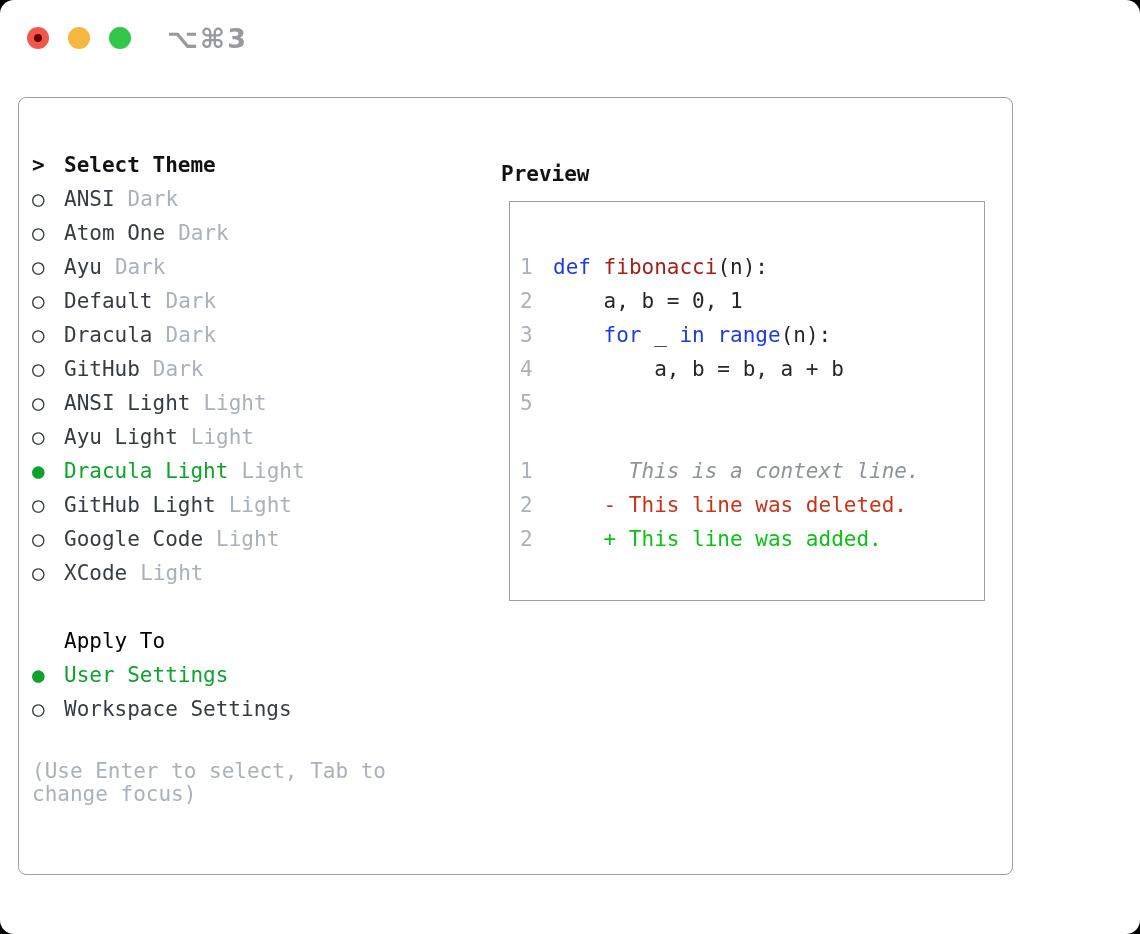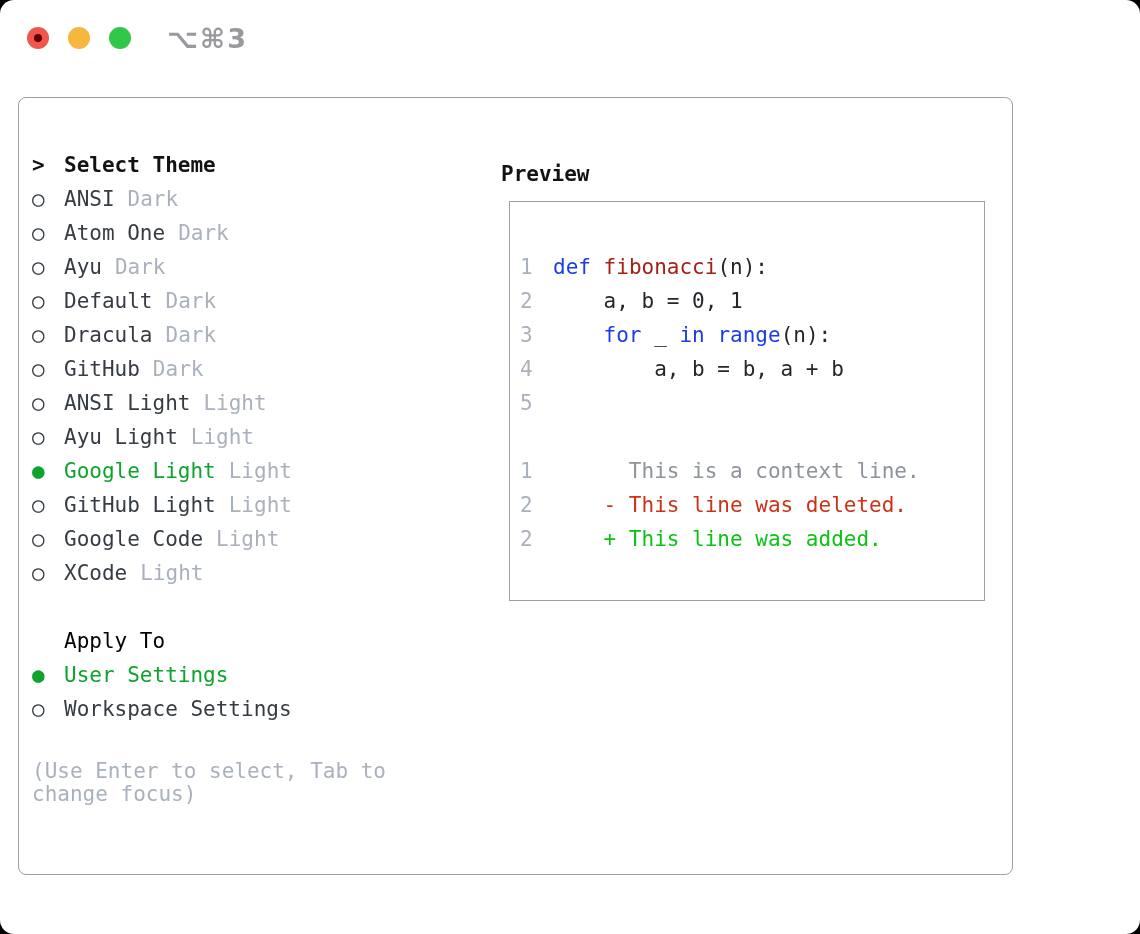--- a/index.html
+++ b/index.html
@@ -63,21 +63,21 @@
     position:absolute;left:490px;top:103px;width:476px;height:400px;
     border:1.5px solid var(--border);background:#fff;
     padding:48px 0 0 10px;overflow:hidden;
   }
   .crow{display:flex;height:34px;line-height:34px;font-size:21px;white-space:pre;}
   .lnum{display:inline-block;width:13px;margin-right:20px;text-align:left;color:var(--muted);flex:none;}
   .lcode{white-space:pre;}
   .c-kw{color:var(--keyword);}
   .c-fn{color:var(--function);}
   .c-pl{color:var(--plain);}
-  .c-context{color:var(--context);}
+  .c-context{color:var(--context);font-style:italic;}
   .c-deleted{color:var(--deleted);}
   .c-added{color:var(--added);text-align:right;}
 </style>
 </head>
 <body>
 
 <div class="window">
 
   <div class="titlebar">
     <span class="tl red">
@@ -124,21 +124,21 @@
 
           <div class="row theme-item">
             <span class="bullet">○</span><span class="item-name">ANSI Light</span><span class="item-tag" style="margin-left:13px;">Light</span>
           </div>
 
           <div class="row theme-item">
             <span class="bullet">○</span><span class="item-name">Ayu Light</span><span class="item-tag" style="margin-left:13px;">Light</span>
           </div>
 
           <div class="row theme-item selected">
-            <span class="bullet">●</span><span class="item-name">Google Light</span><span class="item-tag" style="margin-left:13px;">Light</span>
+            <span class="bullet">●</span><span class="item-name">Dracula Light</span><span class="item-tag" style="margin-left:13px;">Light</span>
           </div>
 
           <div class="row theme-item">
             <span class="bullet">○</span><span class="item-name">GitHub Light</span><span class="item-tag" style="margin-left:13px;">Light</span>
           </div>
 
           <div class="row theme-item">
             <span class="bullet">○</span><span class="item-name">Google Code</span><span class="item-tag" style="margin-left:13px;">Light</span>
           </div>
 

